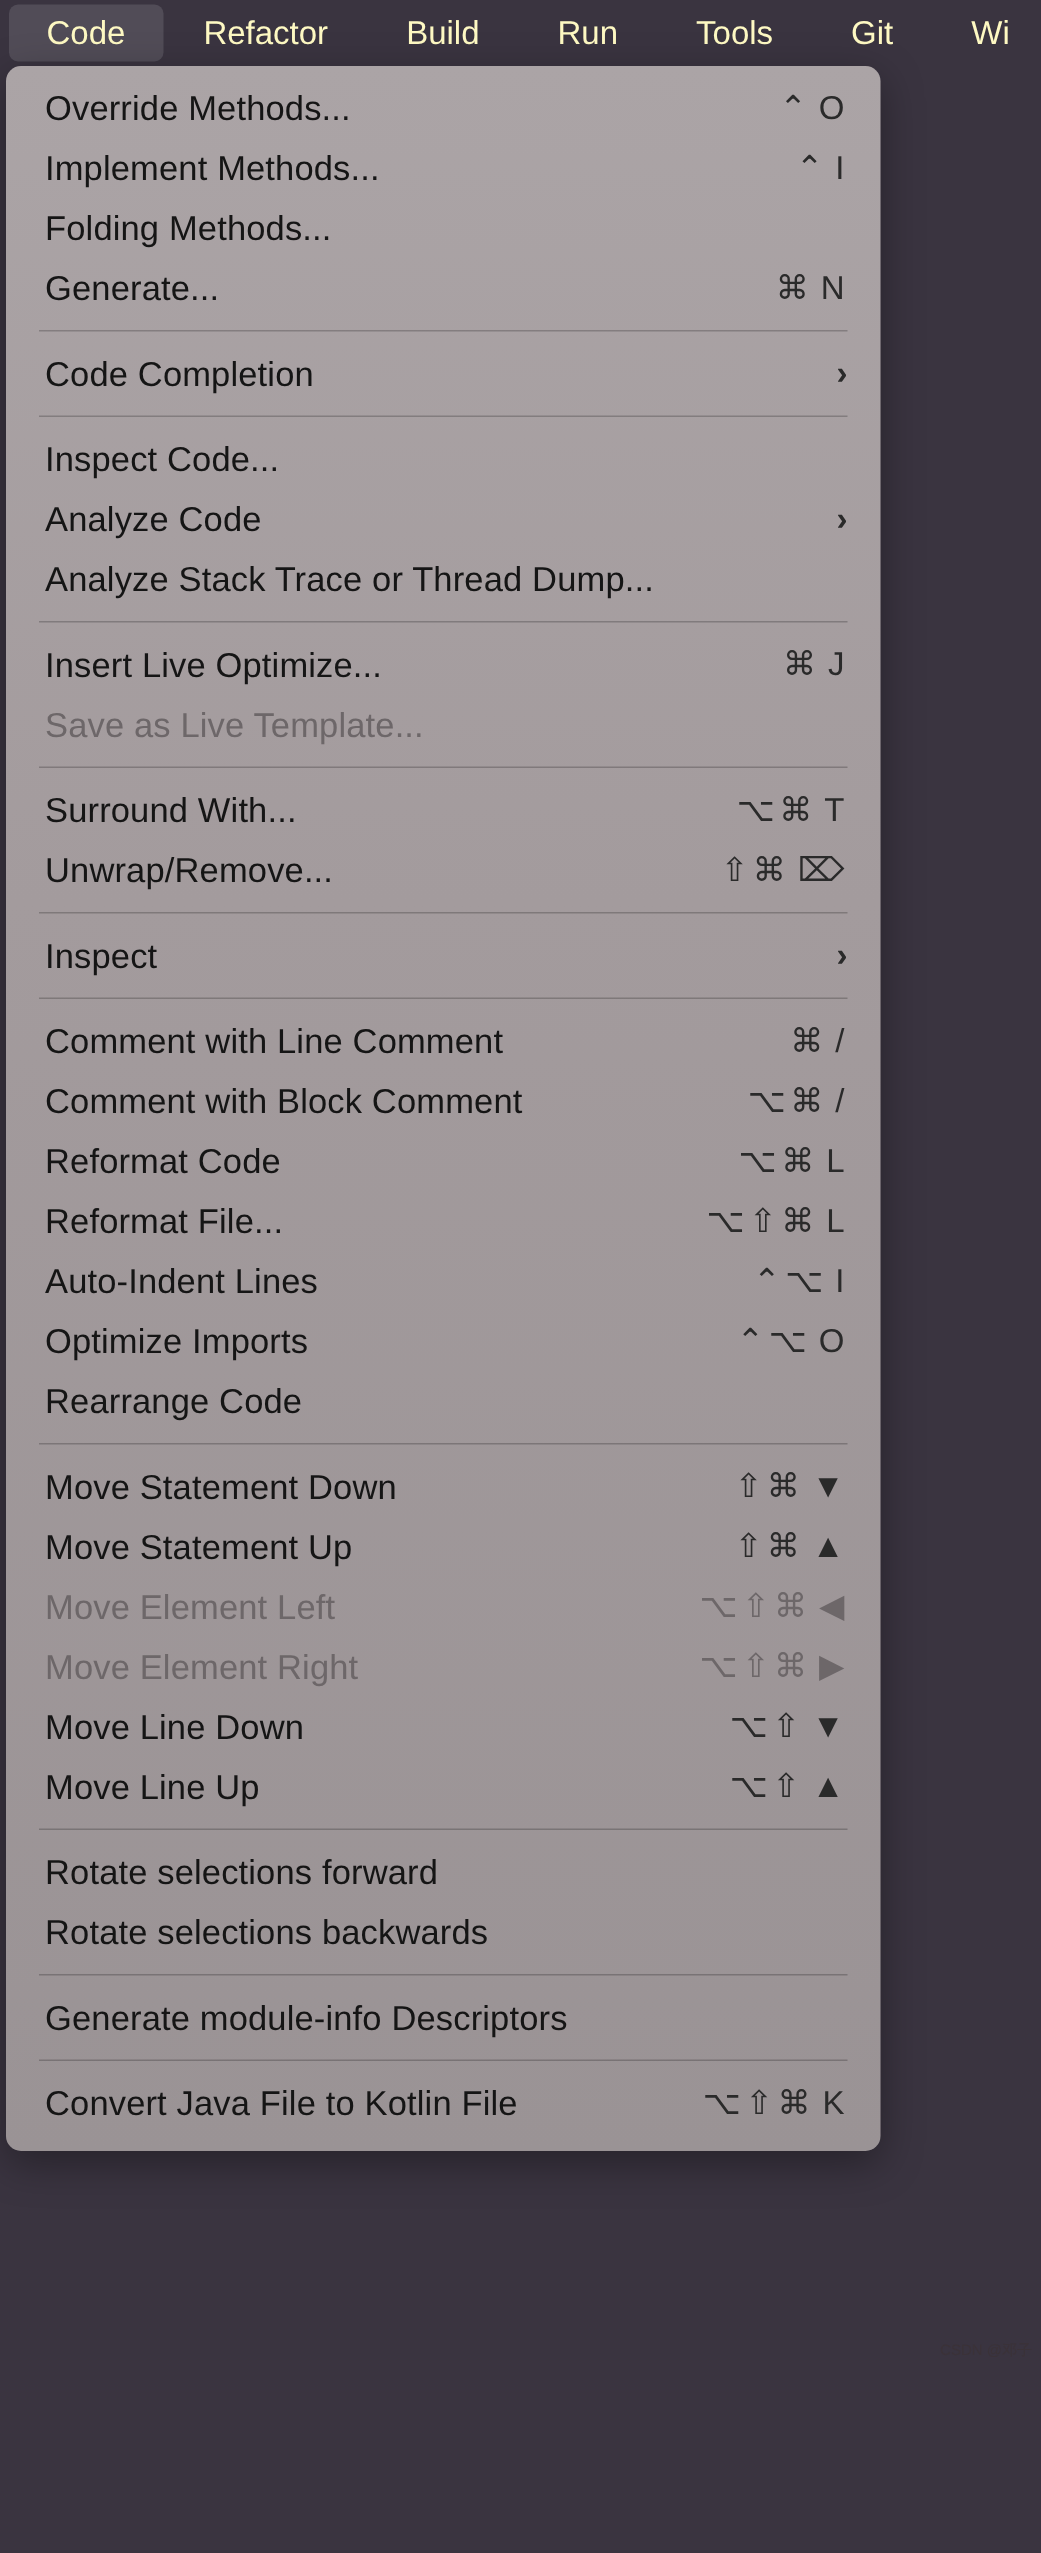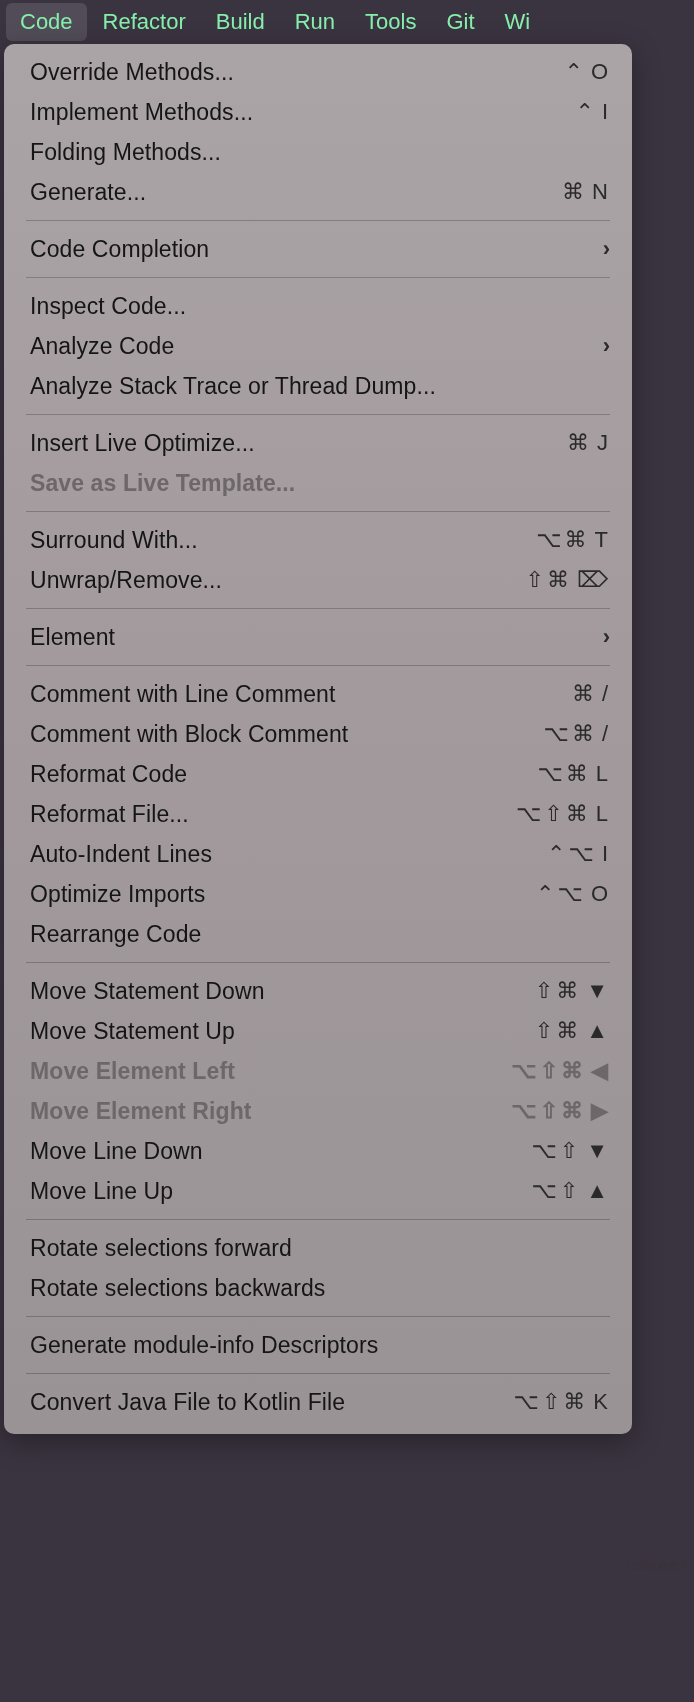--- a/index.html
+++ b/index.html
@@ -17,35 +17,35 @@
   }
   .menubar {
     display: flex;
     align-items: center;
     height: 44px;
     background: #3a3440;
     padding: 0 6px;
     gap: 2px;
   }
   .menubar-item {
-    color: #86efac;
+    color: #fef9c3;
     font-size: 22px;
     font-weight: 400;
-    padding: 6px 14px;
+    padding: 6px 25px;
     border-radius: 6px;
     white-space: nowrap;
   }
   .menubar-item.active {
     background: #514c57;
   }
   .dropdown {
     position: absolute;
     left: 4px;
     top: 44px;
-    width: 628px;
+    width: 583px;
     background: linear-gradient(#aba4a6, #a39b9d 40%, #9a9395);
     border-radius: 10px;
     box-shadow: 0 8px 28px rgba(0,0,0,.35);
     padding: 8px 0 12px 0;
   }
   .menu-row {
     display: flex;
     align-items: center;
     justify-content: space-between;
     padding: 4px 22px 4px 26px;
@@ -53,21 +53,20 @@
   }
   .menu-label {
     font-size: 23px;
     color: #151515;
     font-weight: 400;
     letter-spacing: 0.1px;
   }
   .menu-row.disabled .menu-label,
   .menu-row.disabled .shortcut {
     color: #6d6769;
-    font-weight: bold;
   }
   .shortcut {
     font-size: 22px;
     color: #2a2a2a;
     letter-spacing: 2px;
     display: flex;
     align-items: center;
     gap: 1px;
   }
   .shortcut .glyph {
@@ -174,21 +173,21 @@
       <span class="menu-label">Unwrap/Remove...</span>
       <span class="shortcut">
         <span class="glyph">⇧</span>
         <span class="glyph">⌘</span>
         <span style="display: inline-block; width: 4px;"></span>
         <span class="glyph">⌦</span>
       </span>
     </div>
     <div class="sep"></div>
     <div class="menu-row">
-      <span class="menu-label">Element</span>
+      <span class="menu-label">Inspect</span>
       <span class="chevron">›</span>
     </div>
     <div class="sep"></div>
     <div class="menu-row">
       <span class="menu-label">Comment with Line Comment</span>
       <span class="shortcut">
         <span class="glyph">⌘</span>
         <span style="display: inline-block; width: 4px;"></span>
         <span class="glyph">/</span>
       </span>

